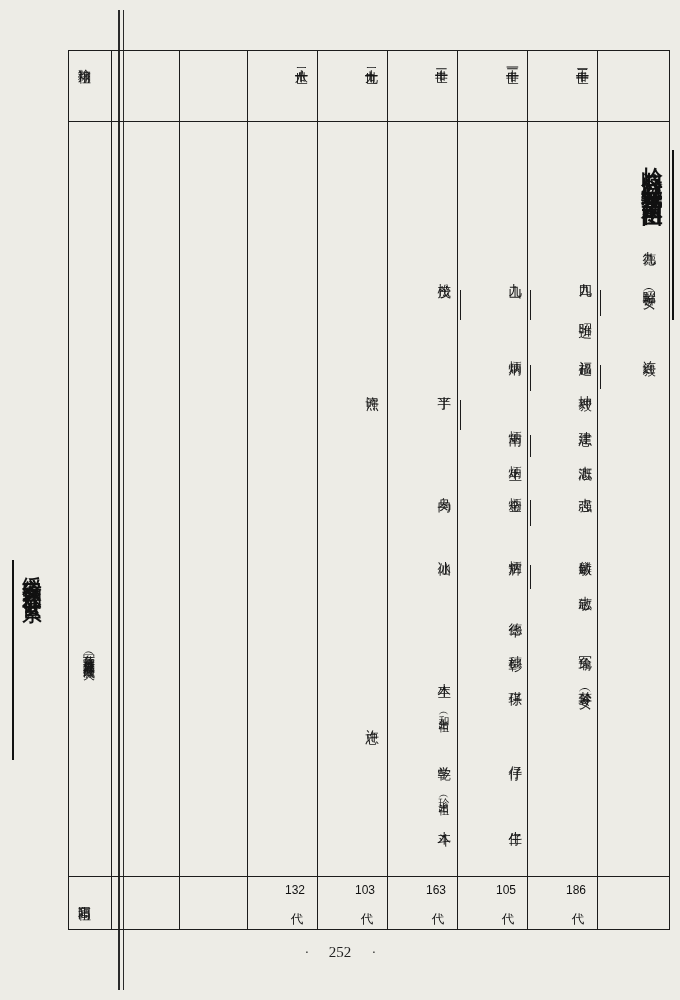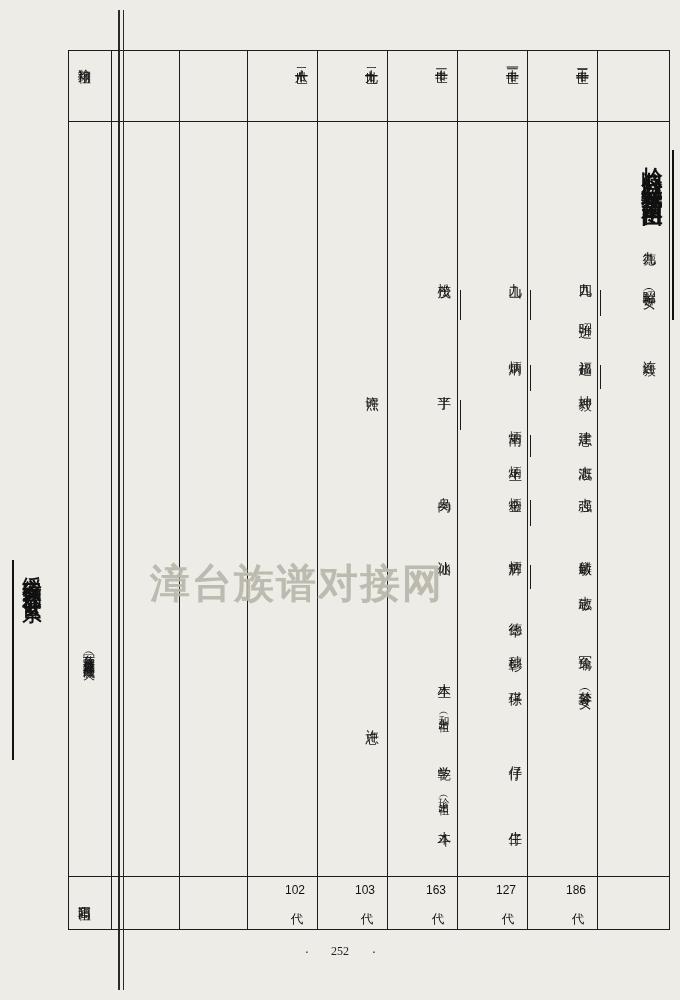--- a/index.html
+++ b/index.html
@@ -157,21 +157,21 @@
     letter-spacing: 3px;
     opacity: .92;
     font-family: "DejaVu Sans", sans-serif;
   }
 
   .pagenum {
     position: absolute;
     left: 0; right: 0;
     top: 944px;
     text-align: center;
-    font-size: 12px;
+    font-size: 15px;
     color: #222;
     font-family: "Liberation Serif", serif;
   }
   .pagedot {
     position: absolute;
     top: 946px;
     font-size: 12px;
     color: #222;
   }
 
@@ -217,30 +217,30 @@
   <div class="hdr-label vtext" style="left:75px; top:58px;">徐翔祖</div>
 
   <div class="hdr-label vtext" style="left:292px; top:58px;">二十八世</div>
   <div class="hdr-label vtext" style="left:362px; top:58px;">二十九世</div>
   <div class="hdr-label vtext" style="left:432px; top:58px;">三十世</div>
   <div class="hdr-label vtext" style="left:503px; top:58px;">三十一世</div>
   <div class="hdr-label vtext" style="left:573px; top:58px;">三十二世</div>
 
   <div class="hdr-label vtext" style="left:75px; top:895px;">高阳祖</div>
 
-  <div class="gen-num" style="left:285px; top:883px;">102</div>
+  <div class="gen-num" style="left:285px; top:883px;">132</div>
   <div class="gen-dai vtext" style="left:288px; top:903px;">代</div>
 
   <div class="gen-num" style="left:355px; top:883px;text-align:center;">103</div>
   <div class="gen-dai vtext" style="left:358px; top:903px;">代</div>
 
   <div class="gen-num" style="left:426px; top:883px;">163</div>
   <div class="gen-dai vtext" style="left:429px; top:903px;">代</div>
 
-  <div class="gen-num" style="left:496px; top:883px;">127</div>
+  <div class="gen-num" style="left:496px; top:883px;">105</div>
   <div class="gen-dai vtext" style="left:499px; top:903px;">代</div>
 
   <div class="gen-num" style="left:566px; top:883px;">186</div>
   <div class="gen-dai vtext" style="left:569px; top:903px;">代</div>
 
   <div class="note vtext" style="left:80px; top:645px;">军营顶（登公世系）岭门开城关</div>
 
   <div class="name vtext" style="left:365px; top:385px;">许照</div>
   <div class="name vtext" style="left:365px; top:718px;">许忠</div>
 
@@ -285,19 +285,18 @@
   <div class="tick" style="left:460px; top:290px; height:30px;"></div>
   <div class="tick" style="left:460px; top:400px; height:30px;"></div>
   <div class="tick" style="left:530px; top:290px; height:30px;"></div>
   <div class="tick" style="left:530px; top:365px; height:26px;"></div>
   <div class="tick" style="left:530px; top:435px; height:22px;"></div>
   <div class="tick" style="left:530px; top:500px; height:26px;"></div>
   <div class="tick" style="left:530px; top:565px; height:24px;"></div>
   <div class="tick" style="left:600px; top:290px; height:26px;"></div>
   <div class="tick" style="left:600px; top:365px; height:24px;"></div>
 
-  <div class="wm">漳台族谱对接网</div>
 
   <div class="pagedot" style="left:305px;">·</div>
   <div class="pagenum">252</div>
   <div class="pagedot" style="left:372px;">·</div>
 
 </div>
 
 </body></html>

